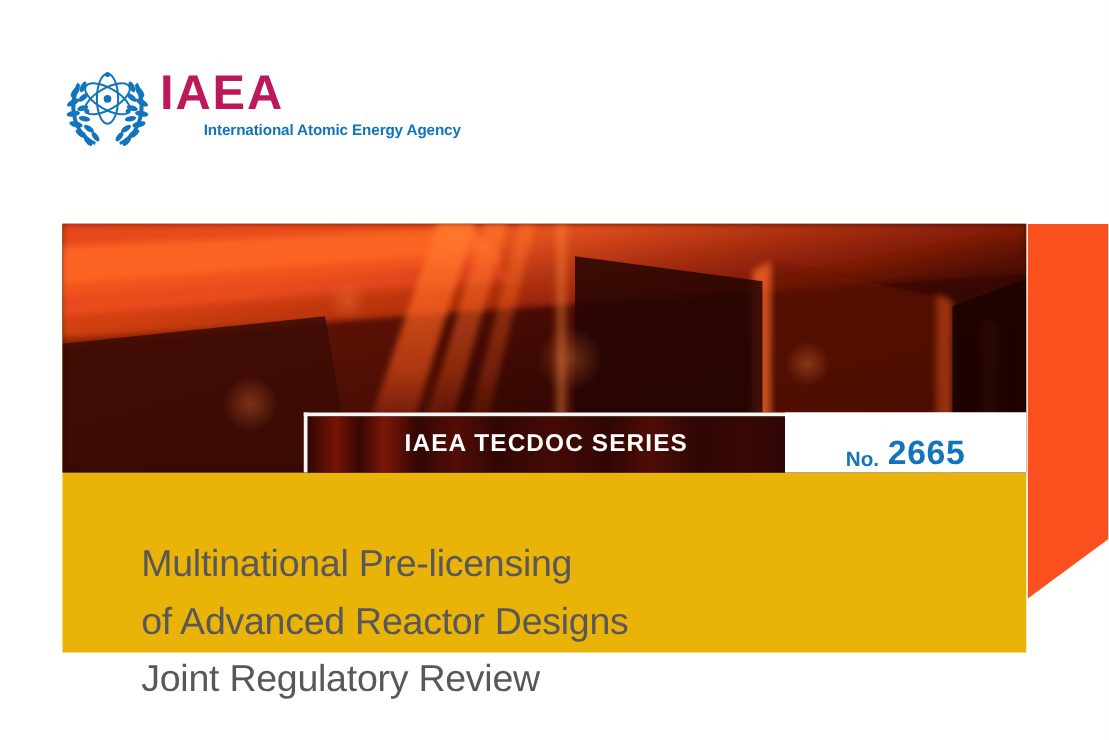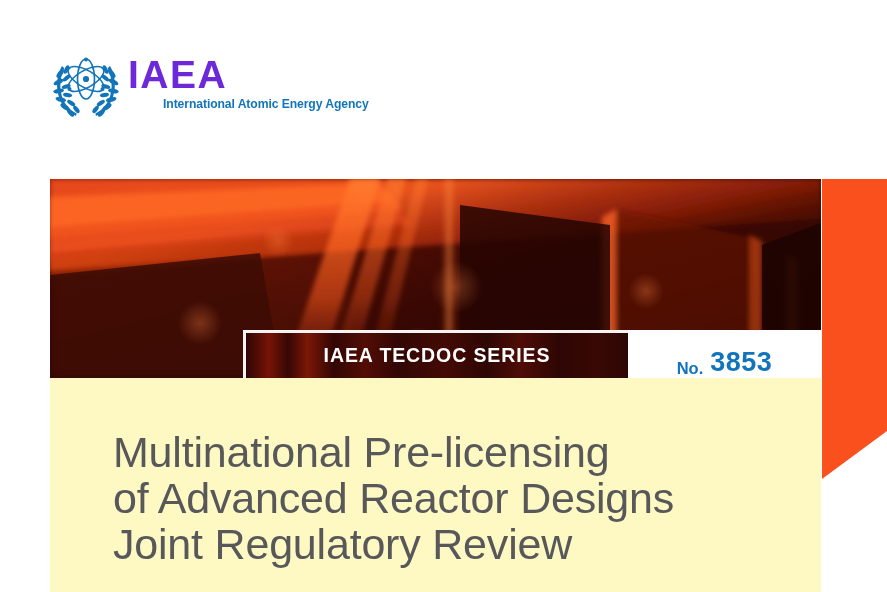--- a/index.html
+++ b/index.html
@@ -40,21 +40,21 @@
   }
   .logo-wordmark {
     position: absolute;
     left: 80px;
     top: 6px;
     width: 250px;
   }
   .logo-iaea {
     font-size: 39px;
     font-weight: bold;
-    color: #6d28d9;
+    color: #be185d;
     letter-spacing: 1.5px;
     line-height: 42px;
     font-family: "Liberation Sans", sans-serif;
   }
   .logo-sub {
     font-size: 12.2px;
     font-weight: bold;
     color: #1275bb;
     letter-spacing: -0.1px;
     line-height: 15px;
@@ -62,22 +62,22 @@
     font-family: "Liberation Sans", sans-serif;
     padding-left: 35px;
   }
 
   
   .cover {
     position: absolute;
     left: 50px;
     top: 179px;
     width: 771px;
-    height: 413px;
-    background: #fef9c3;
+    height: 343px;
+    background: #eab308;
   }
 
   
   .ribbon {
     position: absolute;
     left: 822px;
     top: 179px;
     width: 65px;
     height: 300px;
     background: #f9501e;
@@ -177,21 +177,21 @@
 
   
   .title-block {
     position: absolute;
     left: 63px;
     top: 250px;
     width: 690px;
   }
   .title-line {
     color: #58585b;
-    font-size: 43px;
+    font-size: 30px;
     font-weight: normal;
     line-height: 46px;
     letter-spacing: -0.2px;
     white-space: nowrap;
     font-family: "Liberation Sans", sans-serif;
   }
 </style>
 </head>
 <body>
 
@@ -339,21 +339,21 @@
       </svg>
     </div>
 
     <div class="series-band">
       <div class="series-dark">
         <div class="streaks"></div>
         <span class="series-label">IAEA TECDOC SERIES</span>
       </div>
       <div class="series-number">
         <span class="num-prefix">No.</span>
-        <span class="num-value">3853</span>
+        <span class="num-value">2665</span>
       </div>
     </div>
 
     <div class="title-block">
       <div class="title-line">Multinational Pre-licensing</div>
       <div class="title-line">of Advanced Reactor Designs</div>
       <div class="title-line">Joint Regulatory Review</div>
     </div>
 
   </div>

